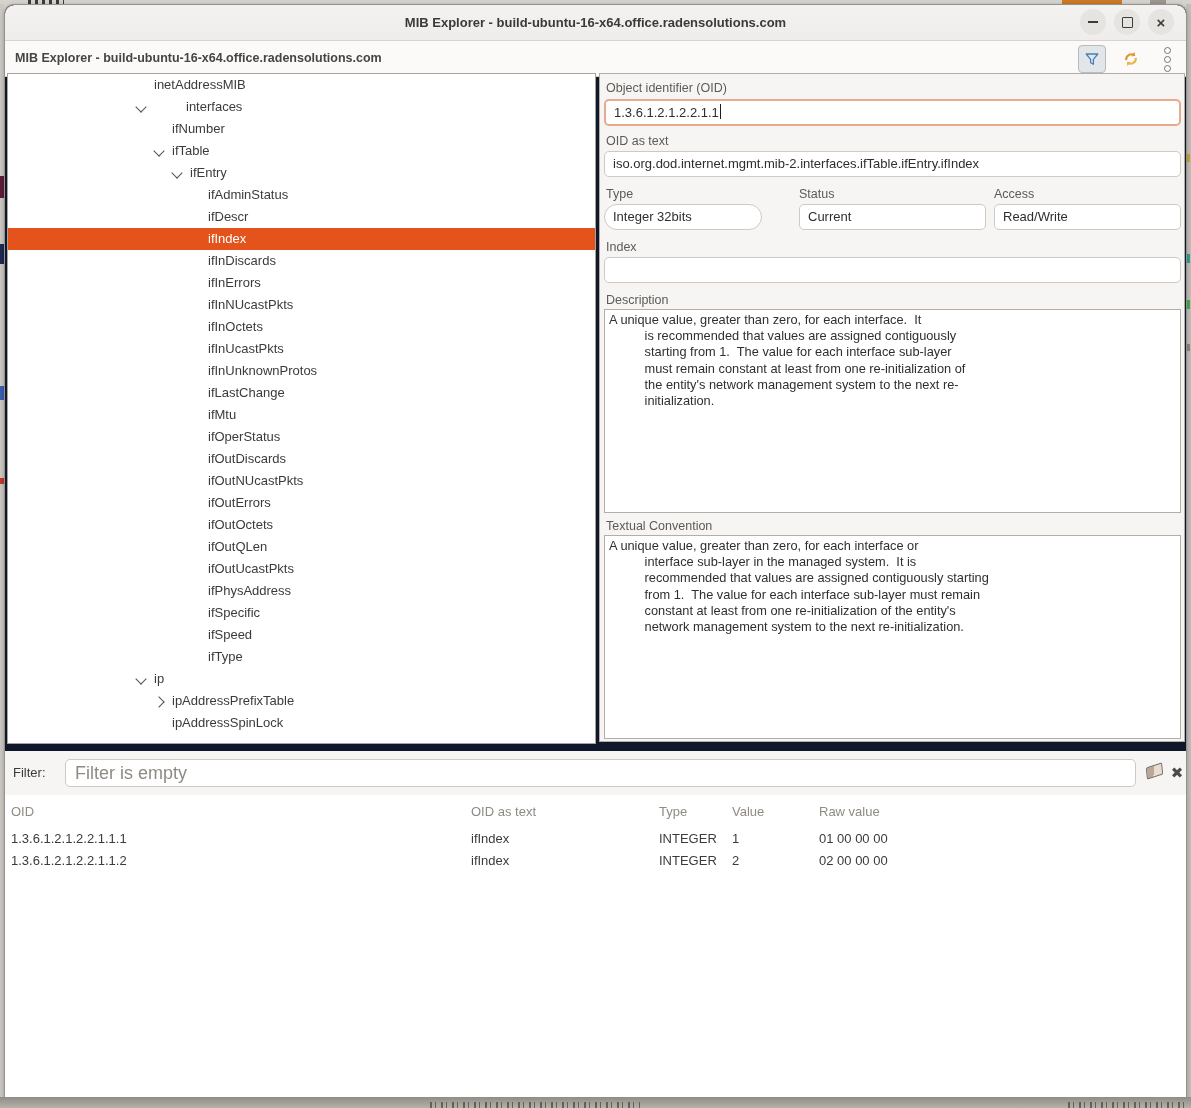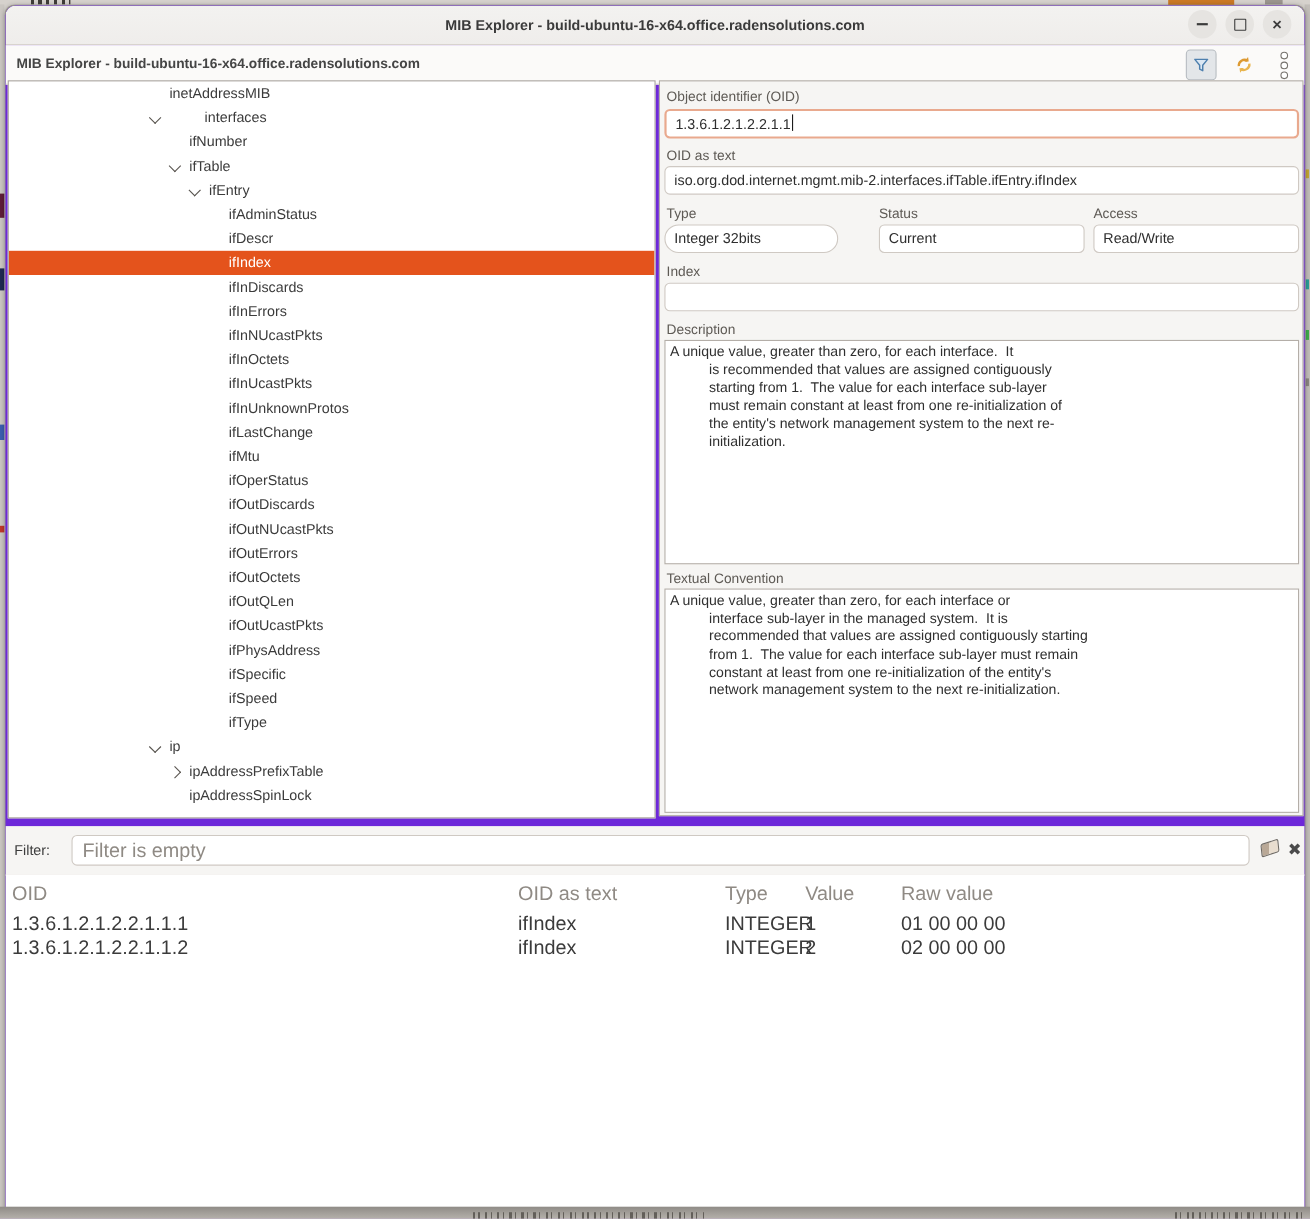--- a/index.html
+++ b/index.html
@@ -9,21 +9,21 @@
     font-family:"Liberation Sans","DejaVu Sans",sans-serif;
     font-size:13px;color:#333;
     -webkit-font-smoothing:antialiased;
   }
   
   .edge{position:absolute;}
   .frag{position:absolute;}
   
   .window{
     position:absolute;left:4px;top:4px;width:1181px;height:1094px;
-    background:#6d28d9;border:1px solid #96918b;border-bottom:none;
+    background:#0f172a;border:1px solid #96918b;border-bottom:none;
     border-radius:10px 10px 0 0;box-shadow:0 1px 4px rgba(0,0,0,.25);
     overflow:hidden;
   }
   .titlebar{
     position:absolute;left:0;top:0;right:0;height:35px;
     background:linear-gradient(#f3f2f0,#efedeb);
     border-bottom:1px solid #d8d3ce;border-radius:9px 9px 0 0;
   }
   .titlebar .title{
     position:absolute;left:0;right:0;top:0;height:35px;line-height:35px;
@@ -110,21 +110,21 @@
     background:linear-gradient(100deg,#b9a896 45%,#e8ddcf 45%);
     border:1px solid #6f6a64;border-radius:2px;transform:rotate(-18deg) skewX(-12deg);
   }
   .fclose{
     position:absolute;left:1162px;top:8px;width:20px;height:28px;line-height:28px;
     text-align:center;color:#4b4b4b;font-size:15px;font-weight:bold;
   }
   
   .results{position:absolute;left:0;top:790px;right:0;height:304px;background:#ffffff;}
   .trow{position:absolute;left:0;right:0;height:22px;}
-  .tcell{position:absolute;top:0;height:22px;line-height:22px;white-space:nowrap;font-size:18px;color:#3b3b3b;}
+  .tcell{position:absolute;top:0;height:22px;line-height:22px;white-space:nowrap;font-size:13px;color:#3b3b3b;}
   .thead .tcell{color:#8f8a84;}
   
   .bottomstrip{
     position:absolute;left:0;top:1097px;width:1191px;height:11px;
     background:linear-gradient(#8f8b86,#b5b1ab);
   }
   .glyphbits{
     position:absolute;bottom:0;height:6px;
     background:repeating-linear-gradient(90deg,#514d48 0 2px,transparent 2px 5px,#514d48 5px 6px,transparent 6px 11px);
     opacity:.8;

